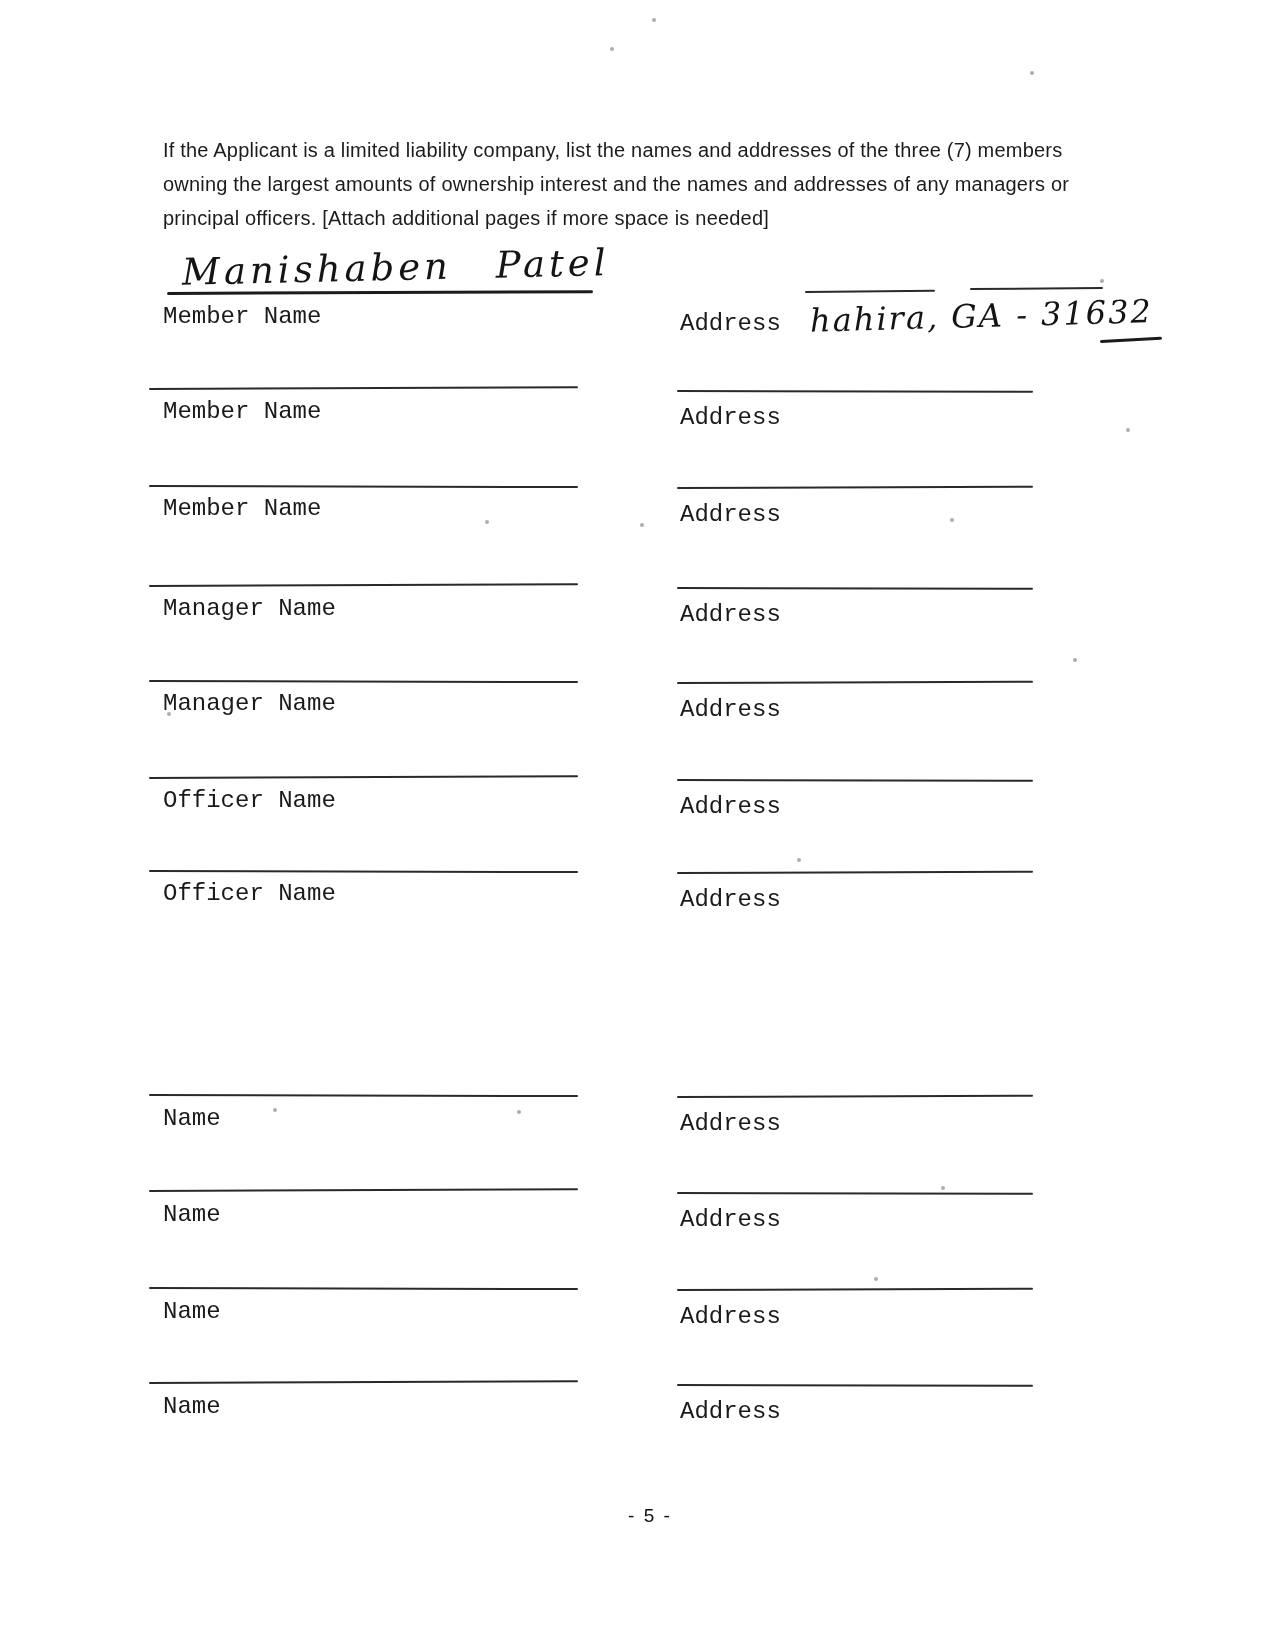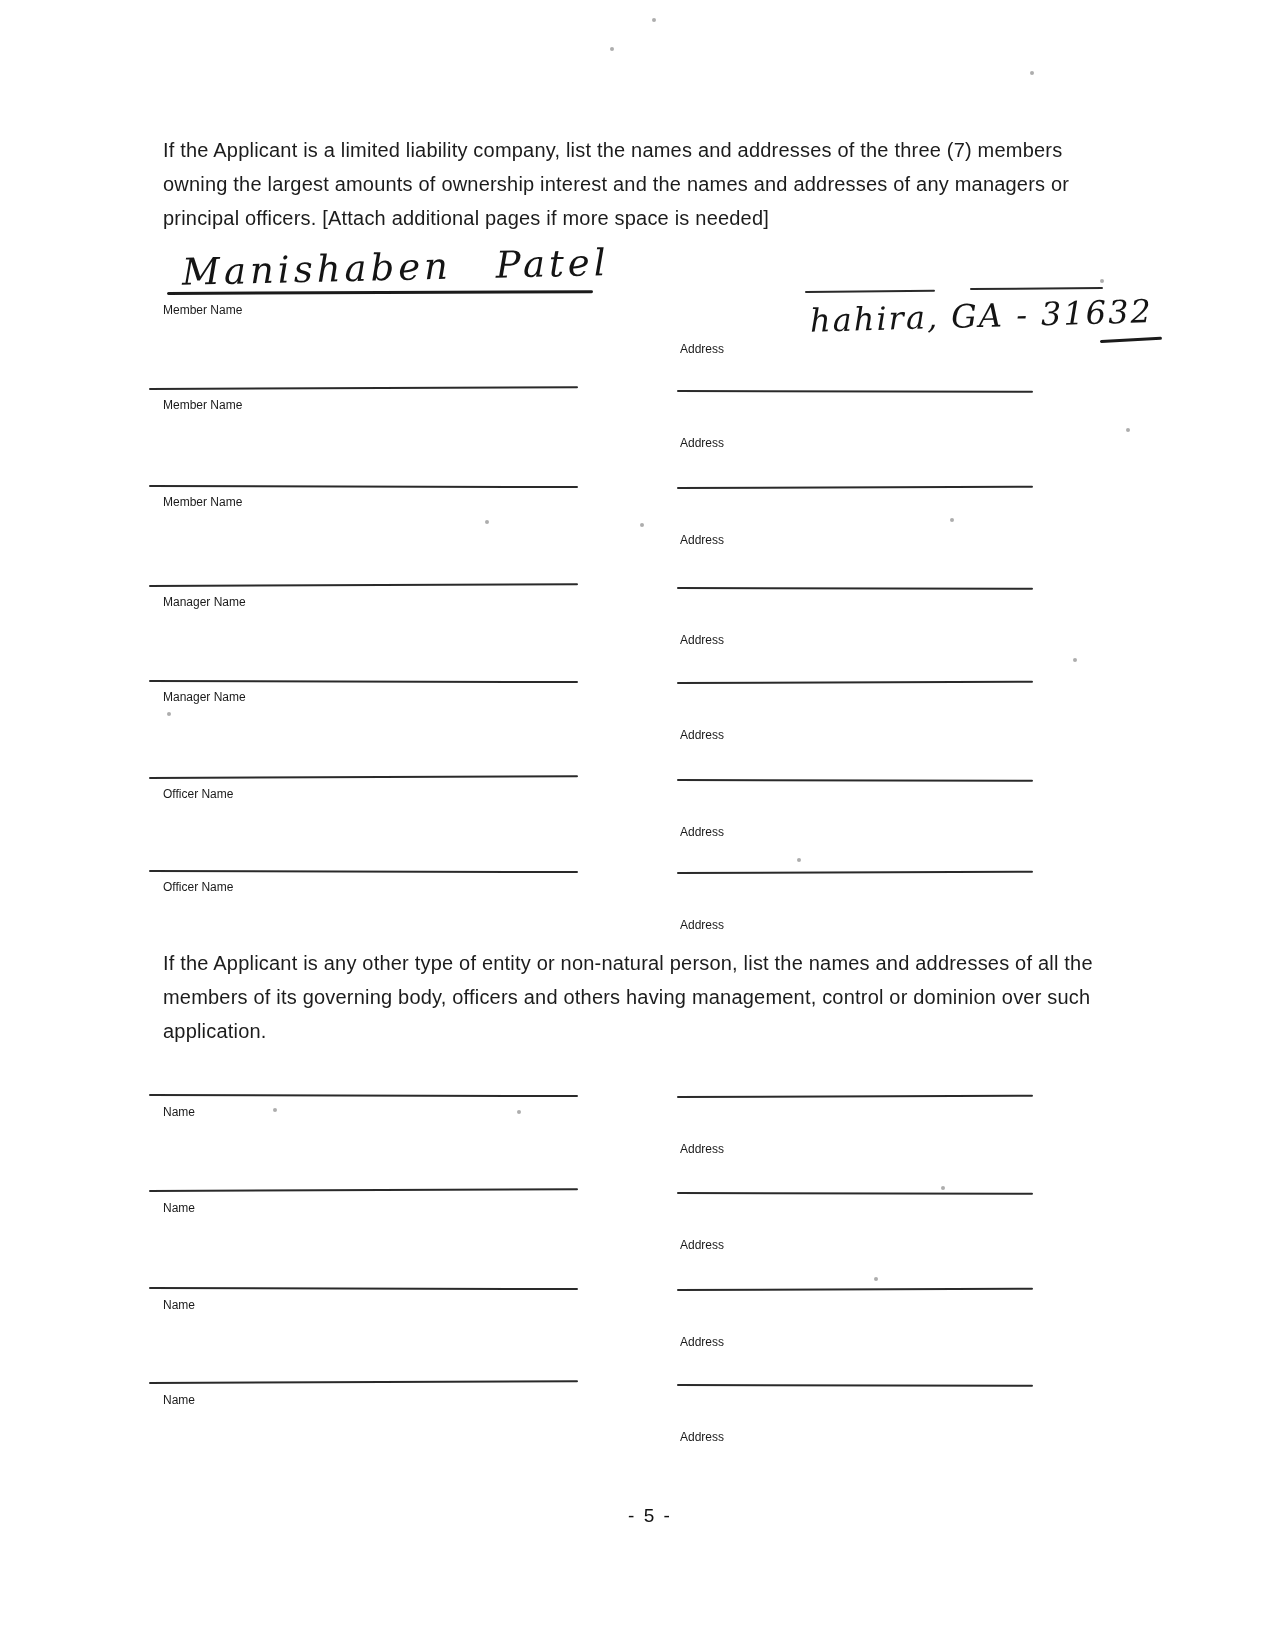--- a/index.html
+++ b/index.html
@@ -14,24 +14,24 @@
   }
   .hline {
     position:absolute; height:2px; background:#2a2a2a;
     transform-origin:left center; border-radius:1px;
   }
   .left-line  { left:149px; width:429px; }
   .right-line { left:677px; width:356px; }
   .tilt-a { transform:rotate(0.14deg); }
   .tilt-b { transform:rotate(-0.22deg); }
   .flabel {
-    position:absolute; font-size:12px; color:#1a1a1a; white-space:nowrap;
+    position:absolute; font-size:24px; color:#1a1a1a; white-space:nowrap;font-family:Liberation Mono, monospace;
   }
   .left-label  { left:163px; }
-  .right-label { left:680px;margin-top:32px; }
+  .right-label { left:680px; }
   .hand {
     position:absolute; font-family:"DejaVu Serif", serif; font-style:italic;
     color:#141414; white-space:nowrap;
   }
   .name-hand {
     left:182px; top:246px; font-size:37px; letter-spacing:4px;
     word-spacing:28px; transform:rotate(-1.3deg);
   }
   .addr-hand {
     left:810px; top:297px; font-size:32px; letter-spacing:2px;
@@ -91,21 +91,20 @@
   <div class="hline left-line tilt-b" style="top:777px"></div>
   <div class="flabel left-label" style="top:787px">Officer Name</div>
   <div class="hline right-line tilt-a" style="top:779px"></div>
   <div class="flabel right-label" style="top:793px">Address</div>
 
   <div class="hline left-line tilt-a" style="top:870px"></div>
   <div class="flabel left-label" style="top:880px">Officer Name</div>
   <div class="hline right-line tilt-b" style="top:872px"></div>
   <div class="flabel right-label" style="top:886px">Address</div>
 
-  <p class="para" style="top:946px">If the Applicant is any other type of entity or non-natural person, list the names and addresses of all the members of its governing body, officers and others having management, control or dominion over such application.</p>
 
   <div class="hline left-line tilt-a" style="top:1094px"></div>
   <div class="flabel left-label" style="top:1105px">Name</div>
   <div class="hline right-line tilt-b" style="top:1096px"></div>
   <div class="flabel right-label" style="top:1110px">Address</div>
 
   <div class="hline left-line tilt-b" style="top:1190px"></div>
   <div class="flabel left-label" style="top:1201px">Name</div>
   <div class="hline right-line tilt-a" style="top:1192px"></div>
   <div class="flabel right-label" style="top:1206px">Address</div>

